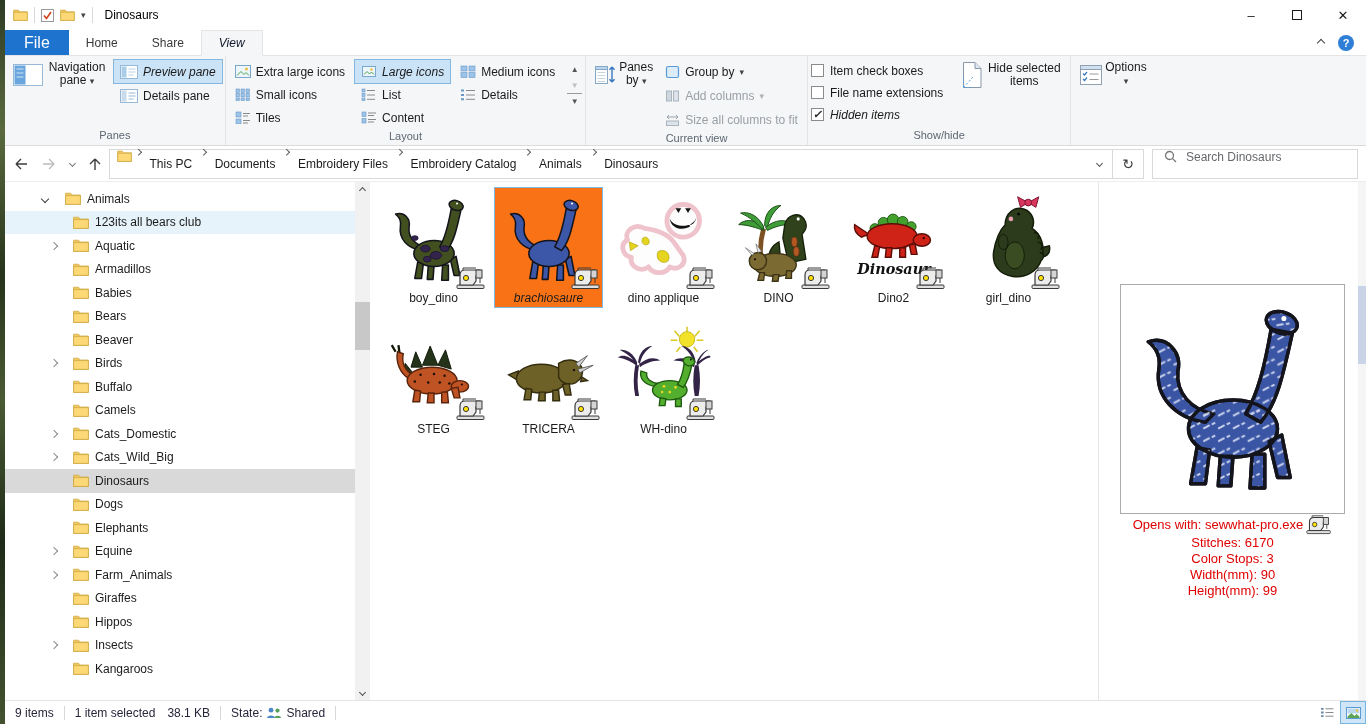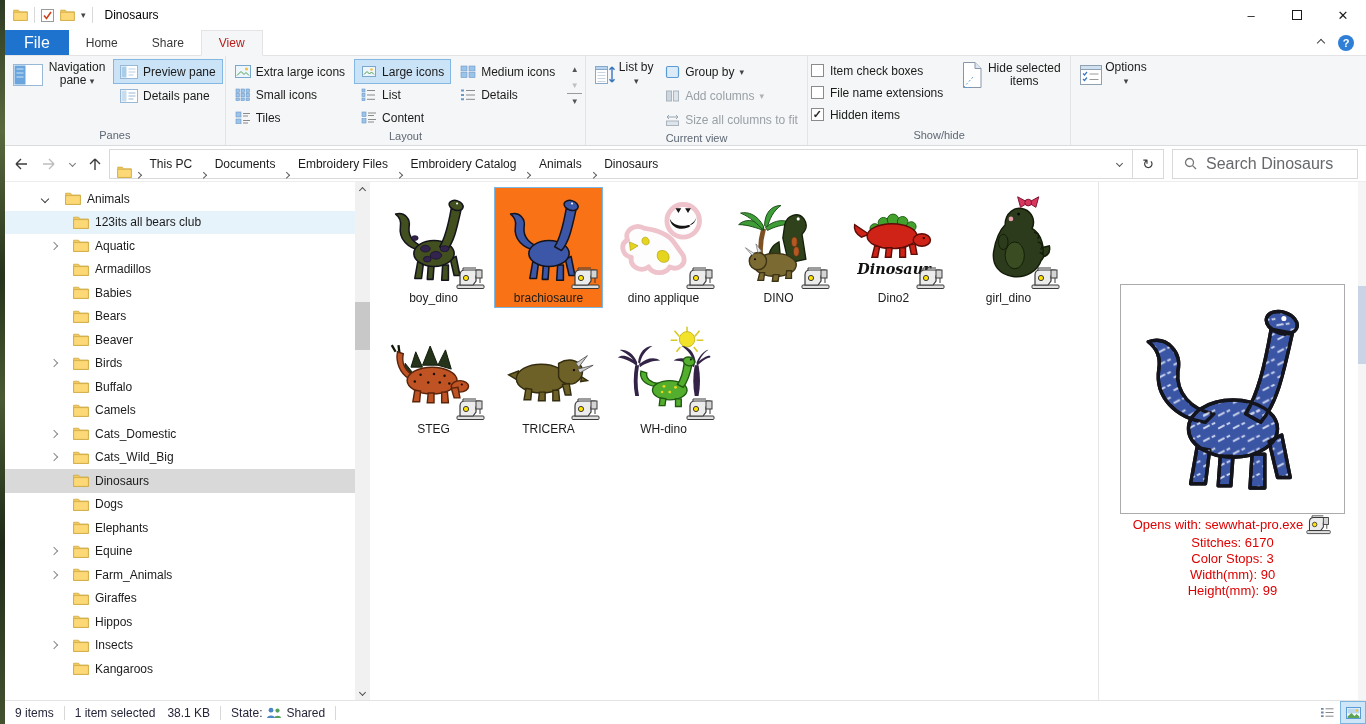--- a/index.html
+++ b/index.html
@@ -17,63 +17,63 @@
   .dar { color:#444; font-size:9px; }
   .title-text { margin-left:6px; font-size:12px; color:#000; }
   .win-controls { margin-left:auto; display:flex; height:30px; }
   .win-btn { width:46px; display:flex; align-items:center; justify-content:center; color:#1a1a1a; font-size:13px; }
   .max-glyph { width:10px; height:10px; border:1px solid #1a1a1a; display:inline-block; }
 
   
   .tabrow { height:26px; display:flex; align-items:stretch; background:#fff; border-bottom:1px solid #e4e4e6; position:relative; }
   .tab-file { background:#1e73cf; color:#fff; padding:0 19px; display:flex; align-items:center; font-size:16px; }
   .tab { padding:0 17px; display:flex; align-items:center; color:#383838; }
-  .tab.active { background:#f5f6f7; border:1px solid #e4e4e6; border-bottom:1px solid #f5f6f7; margin-bottom:-1px; color:#b91c1c; }
+  .tab.active { background:#f5f6f7; border:1px solid #e4e4e6; border-bottom:1px solid #f5f6f7; margin-bottom:-1px; color:#0f172a;font-style:italic; }
   .tabrow-right { margin-left:auto; display:flex; align-items:center; gap:14px; padding-right:12px; }
   .help-circle { width:16px; height:16px; border-radius:50%; background:#2f7fd6; color:#fff; font-weight:bold;
     font-size:11px; display:flex; align-items:center; justify-content:center; }
 
   
   .chev-i { display:inline-block; width:6px; height:6px; border-right:1.4px solid currentColor; border-bottom:1.4px solid currentColor; }
   .chev-i.up { transform:rotate(-135deg); }
   .chev-i.down { transform:rotate(45deg); }
   .chev-i.right { transform:rotate(-45deg); }
 
   
   .ribbon { height:90px; flex:none; background:#f5f6f7; border-bottom:1px solid #dadbdc; display:flex; }
   .rib-group { display:flex; flex-direction:column; border-right:1px solid #e3e4e6; padding:2px 3px 0; }
   .rg-body { flex:1; display:flex; align-items:flex-start; }
   .rg-label { height:17px; line-height:14px; text-align:center; color:#5d6773; font-size:11px; }
   .rib-big { min-width:58px; padding:3px 5px 1px; display:flex; flex-direction:row; align-items:center; text-align:center; line-height:13px; gap:2px; }
   .rib-sm { display:flex; align-items:center; gap:5px; height:23px; padding:0 6px; white-space:nowrap; }
-  .sel { background:#cbe3f7; outline:1px solid #84b8e2; }
+  .sel { background:#cbe3f7; outline:1px solid #84b8e2;font-style:italic; }
   .dis { color:#9aa0a6; }
   .stack { display:flex; flex-direction:column; justify-content:center; gap:1px; padding-top:2px; }
   .lay-grid { display:grid; grid-template-rows:repeat(3,23px); grid-auto-flow:column; column-gap:4px; margin-top:2px; }
   .lay-scroll { display:flex; flex-direction:column; margin:3px 0 0 6px; width:15px; }
   .lay-sc { height:16px; display:flex; align-items:center; justify-content:center; font-size:8px; color:#555; }
   .lay-sc.more { border-top:1px solid #9a9a9a; }
   .rib-check { display:flex; align-items:center; gap:6px; height:21px; }
   .cb { width:13px; height:13px; background:#fff; border:1px solid #8b8b8b; display:flex; align-items:center; justify-content:center;
     font-size:11px; font-weight:bold; color:#2b2b2b; }
   .rib-check.sel { background:none; outline:none; }
   .rib-check.sel .cb::after { content:"\2713"; }
 
   
   .addrrow { height:36px; flex:none; display:flex; align-items:center; padding:0 8px 0 2px; border-bottom:1px solid #ededed; }
   .nav-btn { width:28px; height:28px; display:flex; align-items:center; justify-content:center; }
   .addr-box { flex:1; height:30px; border:1px solid #d9d9d9; background:#fff; display:flex; align-items:center; }
-  .crumbs { flex:1; display:flex; align-items:flex-end; height:100%; padding-left:7px; gap:2px; }
+  .crumbs { flex:1; display:flex; align-items:flex-start; height:100%; padding-left:7px; gap:2px; }
   .crumb { padding:0 5px; height:100%; display:flex; align-items:center; color:#1b1b1b; }
   .crumb-sep { color:#5f5f5f; display:flex; align-items:center; padding:0 2px; }
   .addr-drop { width:26px; height:100%; display:flex; align-items:center; justify-content:center; color:#555; }
   .refresh-btn { width:32px; height:30px; border:1px solid #d9d9d9; margin-left:-1px; display:flex; align-items:center; justify-content:center;
     font-size:14px; color:#3a3a3a; background:#fff; }
-  .search-box { width:186px; height:30px; border:1px solid #d9d9d9; margin-left:8px; display:flex; align-items:center; gap:9px;
-    padding:0 11px; background:#fff; color:#66686c; font-size:16px; }
+  .search-box { width:206px; height:30px; border:1px solid #d9d9d9; margin-left:8px; display:flex; align-items:flex-start; gap:9px;
+    padding:0 11px; background:#fff; color:#66686c; font-size:12px; }
 
   
   .main { flex:1; display:flex; overflow:hidden; position:relative; }
 
   .tree { width:350px; flex:none; padding-top:5px; overflow:hidden; }
   .tree-row { height:23.5px; display:flex; align-items:center; position:relative; padding-left:68px; font-size:12px; }
   .tree-row.root { padding-left:60px; }
   .tree-row .tw-chev { position:absolute; left:46px; color:#8a8a8a; }
   .tree-row.root .tw-chev { left:37px; color:#3f3f3f; }
   .tree-row .folder-ic { width:16px; height:13px; flex:none; }
@@ -318,21 +318,21 @@
 
     <div class="rib-group">
       <div class="rg-body">
         <div class="rib-big">
           <svg width="22" height="22" viewBox="0 0 22 22">
             <rect x="1.5" y="2.5" width="12" height="17" fill="#fff" stroke="#88a8c8"></rect>
             <rect x="1.5" y="2.5" width="12" height="3" fill="#b8d4ee" stroke="#88a8c8"></rect>
             <path d="M3.5 8.5h8M3.5 11.5h8M3.5 14.5h8M3.5 17.5h8" stroke="#c8d4e0"></path>
             <path d="M18 3v15M18 3l-2.5 2.8M18 3l2.5 2.8M18 18l-2.5-2.8M18 18l2.5-2.8" stroke="#3878c0" stroke-width="1.4" fill="none"></path>
           </svg>
-          <div style="width:36px"><span>List by</span> <span class="dar">▾</span></div>
+          <div style="width:36px"><span>Panes by</span> <span class="dar">▾</span></div>
         </div>
         <div class="stack">
           <div class="rib-sm">
             <svg width="15" height="14" viewBox="0 0 15 14">
               <rect x="1.5" y="1.5" width="12" height="11" rx="1.5" fill="#dcebf8" stroke="#5b9bd5" stroke-width="1.2"></rect>
             </svg>
             <span>Group by</span>
             <span class="dar">▾</span>
           </div>
           <div class="rib-sm dis">

